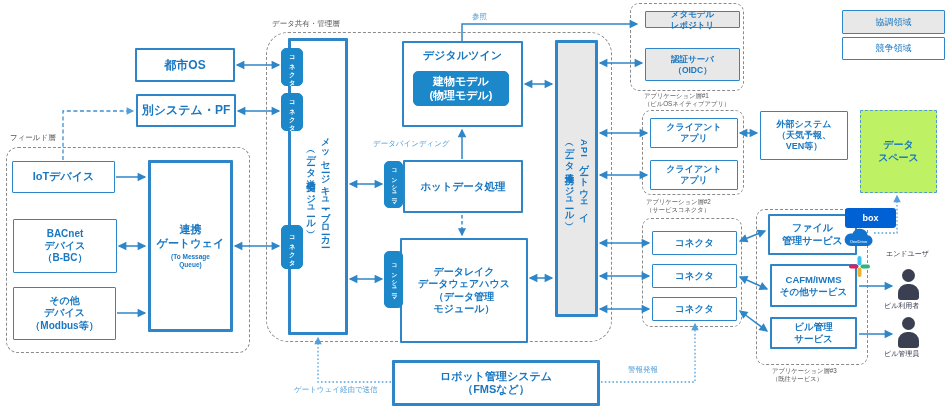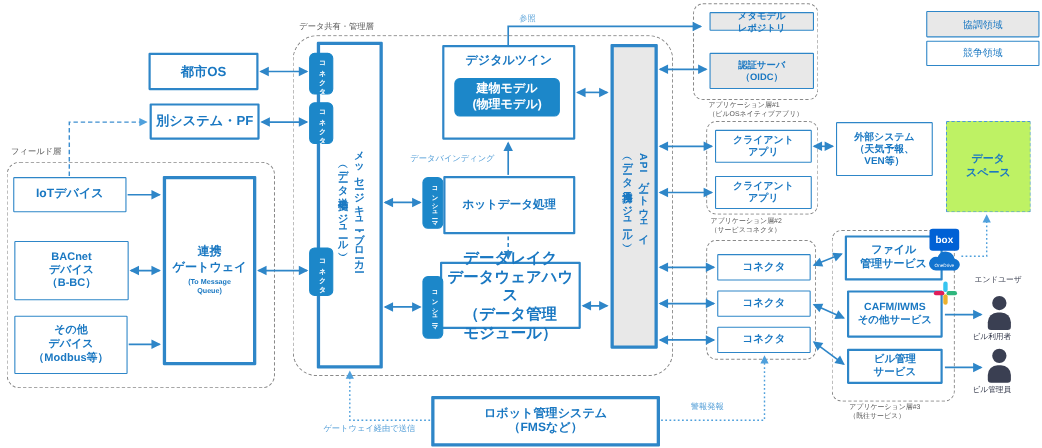--- a/index.html
+++ b/index.html
@@ -157,21 +157,21 @@
   </div>
   <div class="abs solid" style="left:413px;top:71px;width:96px;height:35px;border-radius:5px;font-size:11px;">
     <div class="box-label">建物モデル
 (物理モデル)</div>
   </div>
 
   <div class="abs box" style="left:403px;top:160px;width:120px;height:53px;font-size:10.5px;">
     <div class="box-label">ホットデータ処理</div>
   </div>
 
-  <div class="abs box" style="left:400px;top:238px;width:128px;height:61px;font-size:14px;">
+  <div class="abs box" style="left:400px;top:238px;width:128px;height:105px;font-size:10px;">
     <div class="box-label">データレイク
 データウェアハウス
 （データ管理
 モジュール）</div>
   </div>
 
   <div class="abs solid vtab" style="left:384px;top:161px;width:19px;height:47px;">
     <span class="vtext" style="font-size:5.8px;">コンシューマ</span>
   </div>
   <div class="abs solid vtab" style="left:384px;top:251px;width:19px;height:57px;">
@@ -239,21 +239,21 @@
 （FMSなど）</div>
   </div>
 
   <div class="abs box thin gray" style="left:842px;top:10px;width:103px;height:24px;font-size:9px;font-weight:normal;">
     <div class="box-label">協調領域</div>
   </div>
   <div class="abs box thin" style="left:842px;top:37px;width:103px;height:23px;font-size:9px;font-weight:normal;">
     <div class="box-label">競争領域</div>
   </div>
 
-  <div class="abs logo-box" style="left:845px;top:208px;width:27px;height:20px;">
+  <div class="abs logo-box" style="left:845px;top:208px;width:51px;height:20px;">
     <span>box</span>
   </div>
   <div class="abs" style="left:842px;top:225px;width:32px;height:24px;">
     <svg width="32" height="24" viewBox="0 0 32 24">
       <path d="M9 21 a6.3 6.3 0 1 1 1.5-12.4 A8 8 0 0 1 25.7 10.2 a5.3 5.3 0 0 1-1.2 10.8 z" fill="#1173cf"></path>
       <text x="16.5" y="18" font-size="4.2" fill="#ffffff" text-anchor="middle">OneDrive</text>
     </svg>
   </div>
   <div class="abs" style="left:848px;top:255px;width:23px;height:23px;">
     <svg width="23" height="23" viewBox="0 0 23 23">

